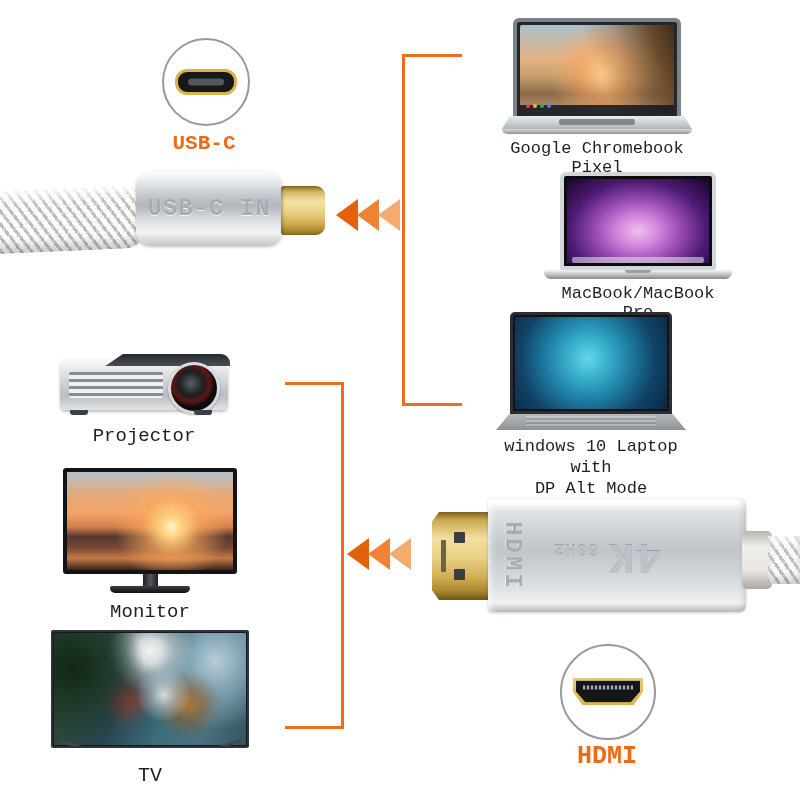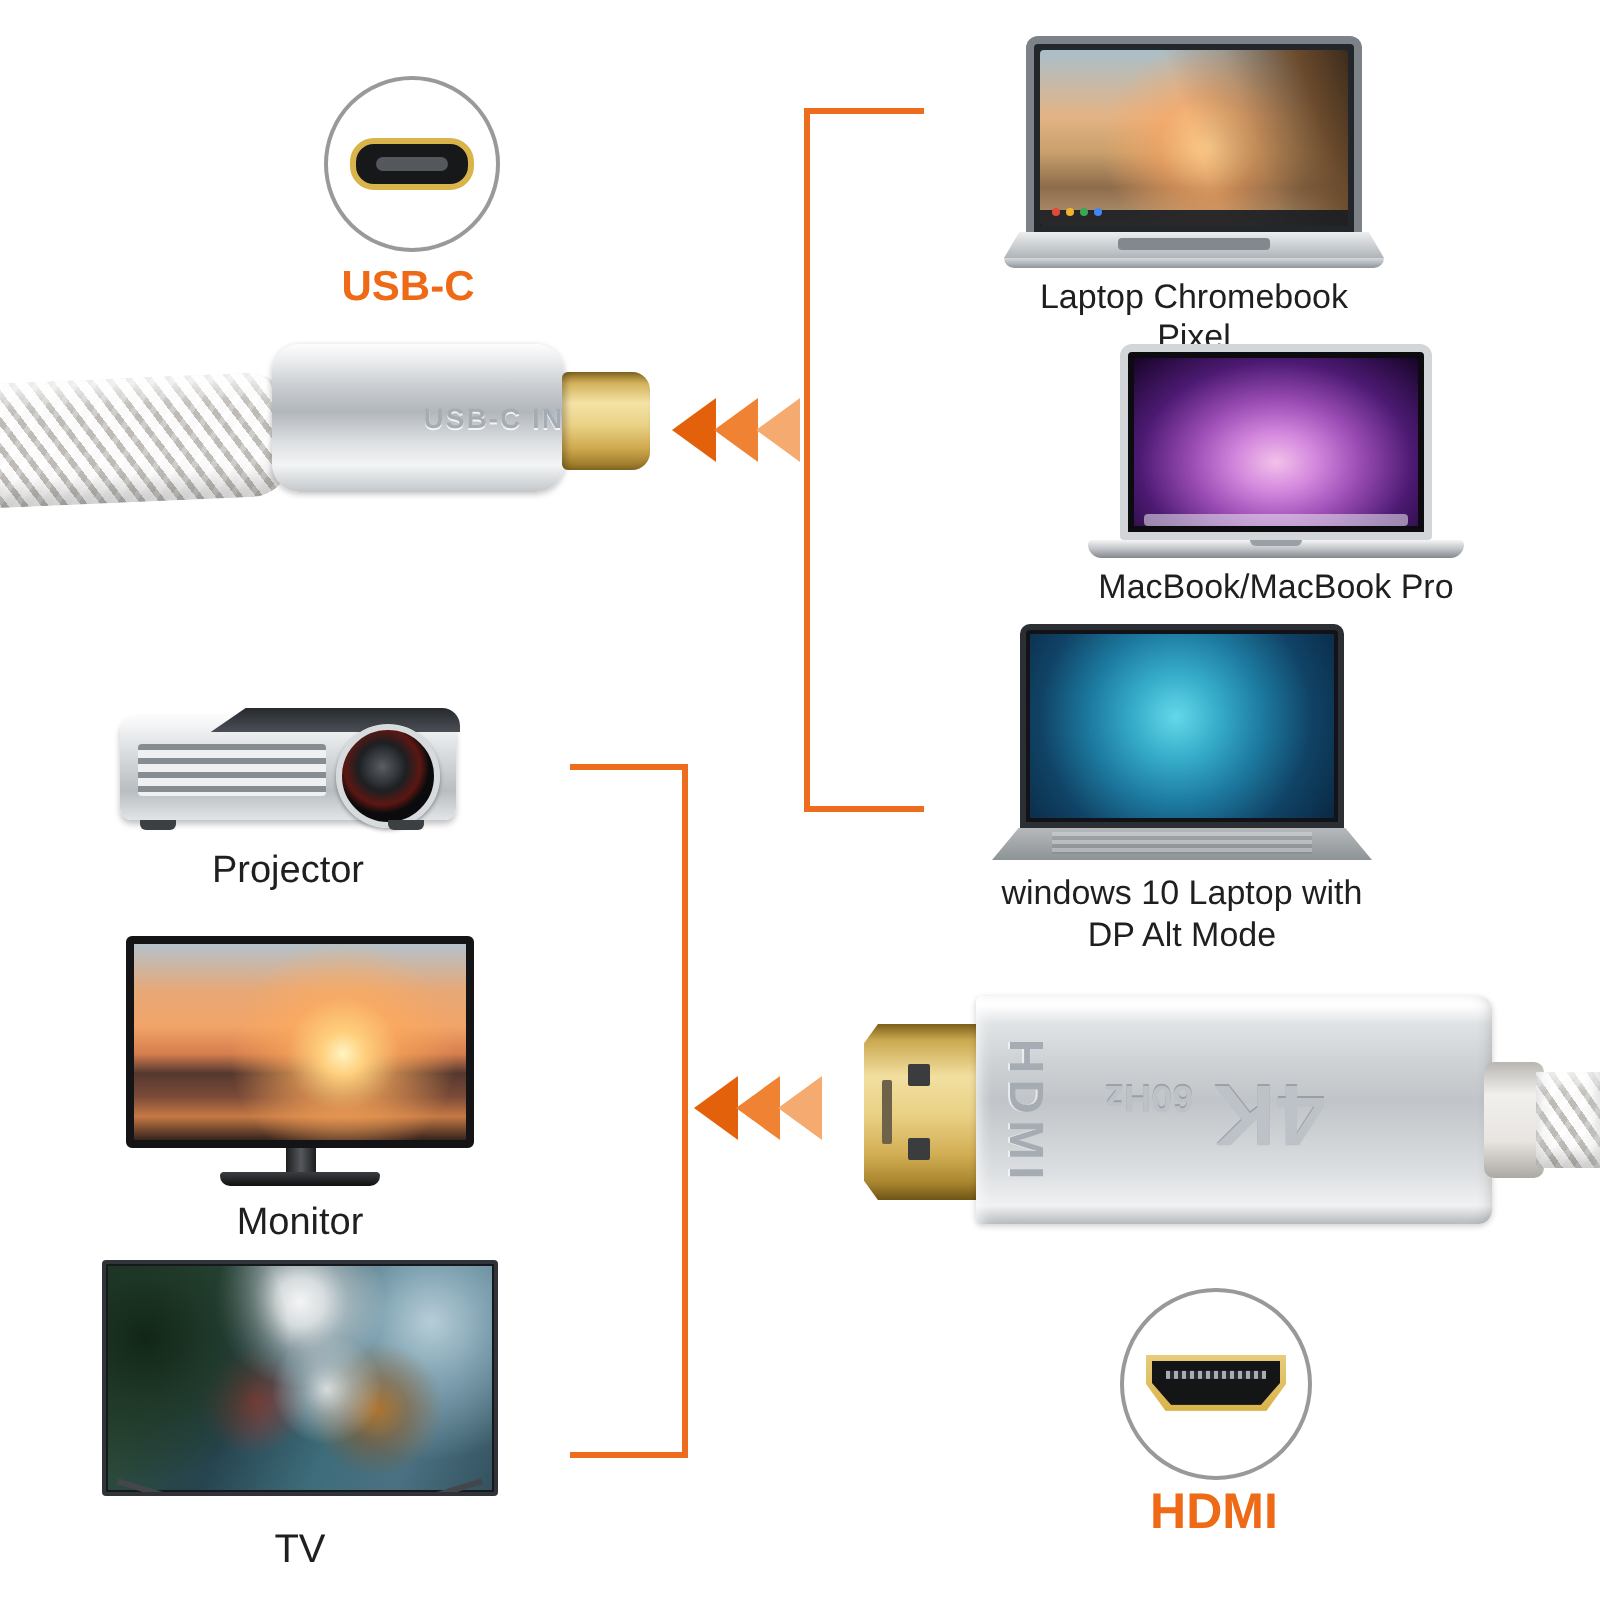--- a/index.html
+++ b/index.html
@@ -1,17 +1,17 @@
 <!DOCTYPE html>
 <html style="--accent-orange: #ee6a17; --arrow-dark: #e2610a; --arrow-mid: #ef8233; --arrow-light: #f5ab70; --bracket: #ed6c1e; --label-text: #1f1f1f; --engraved-text: #a6acb3;"><head>
 <meta charset="utf-8">
 <style>
   html,body{margin:0;padding:0;background:#fff;}
   .canvas{position:relative;width:800px;height:800px;background:#fff;overflow:hidden;
-          font-family:Liberation Sans, sans-serif;color:var(--label-text,#1f1f1f);}
+          font-family:Liberation Mono, monospace;color:var(--label-text,#1f1f1f);}
 
   
   .lbl{position:absolute;text-align:center;font-weight:700;}
   .lbl-orange{color:var(--accent-orange,#ee6a17);}
 
   
   .usbc-circle{position:absolute;left:162px;top:38px;width:84px;height:84px;
                border:2px solid #999;border-radius:50%;background:#fff;}
   .usbc-port{position:absolute;left:50%;top:50%;transform:translate(-50%,-50%);
              width:56px;height:20px;background:#17181a;border:3px solid #d9b44a;border-radius:12px;}
@@ -26,21 +26,21 @@
       #ecebe8;}
 
   
   .usbc-braid{position:absolute;left:-10px;top:189px;width:155px;height:62px;
               border-radius:0 20px 20px 0;transform:rotate(-2.5deg);
               box-shadow:inset 0 -8px 10px rgba(0,0,0,.18), inset 0 8px 10px rgba(255,255,255,.8);}
   .usbc-body{position:absolute;left:136px;top:172px;width:146px;height:74px;border-radius:14px;
              background:linear-gradient(180deg,#fdfdfd 0%,#e9ebed 12%,#c7cbcf 30%,#b2b7bc 46%,
                         #dfe2e5 68%,#f2f4f5 82%,#c3c7ca 100%);
              box-shadow:0 1px 3px rgba(0,0,0,.25);}
-  .usbc-body-text{width:100%;line-height:74px;text-align:right;font-size:14px;font-weight:700;
+  .usbc-body-text{width:100%;line-height:74px;text-align:center;font-size:24px;font-weight:700;
                   letter-spacing:1px;color:var(--engraved-text,#9ba1a8);text-shadow:0 1px 0 rgba(255,255,255,.8);}
   .usbc-tip{position:absolute;left:281px;top:186px;width:44px;height:49px;border-radius:3px 9px 9px 3px;
             background:linear-gradient(180deg,#8a6a20 0%,#d4b45e 12%,#f4e3a6 32%,#e9d084 55%,
                        #cfa94e 78%,#8f6f22 100%);box-shadow:inset 2px 0 3px rgba(0,0,0,.25);}
 
   
   .arrows{position:absolute;display:flex;}
   .tri{width:0;height:0;border-top:16px solid transparent;border-bottom:16px solid transparent;margin-left:-1px;}
   .tri-1{border-right:22px solid var(--arrow-dark,#e2610a);}
   .tri-2{border-right:22px solid var(--arrow-mid,#ef8233);}
@@ -209,21 +209,21 @@
     <div class="cb-screen">
       <div class="cb-wall"></div>
       <div class="cb-dock">
         <div class="cb-dots"></div>
       </div>
     </div>
     <div class="cb-base">
       <div class="cb-kb"></div>
     </div>
     <div class="cb-lip"></div>
-    <div class="dev-label">Laptop Chromebook Pixel</div>
+    <div class="dev-label">Google Chromebook Pixel</div>
   </div>
 
   <div class="device macbook">
     <div class="mb-screen">
       <div class="mb-wall"></div>
       <div class="mb-dock"></div>
     </div>
     <div class="mb-base">
       <div class="mb-notch"></div>
     </div>

